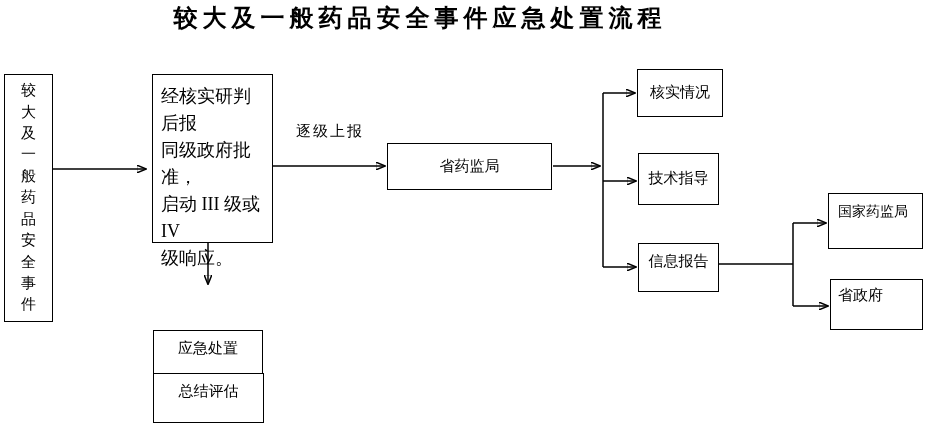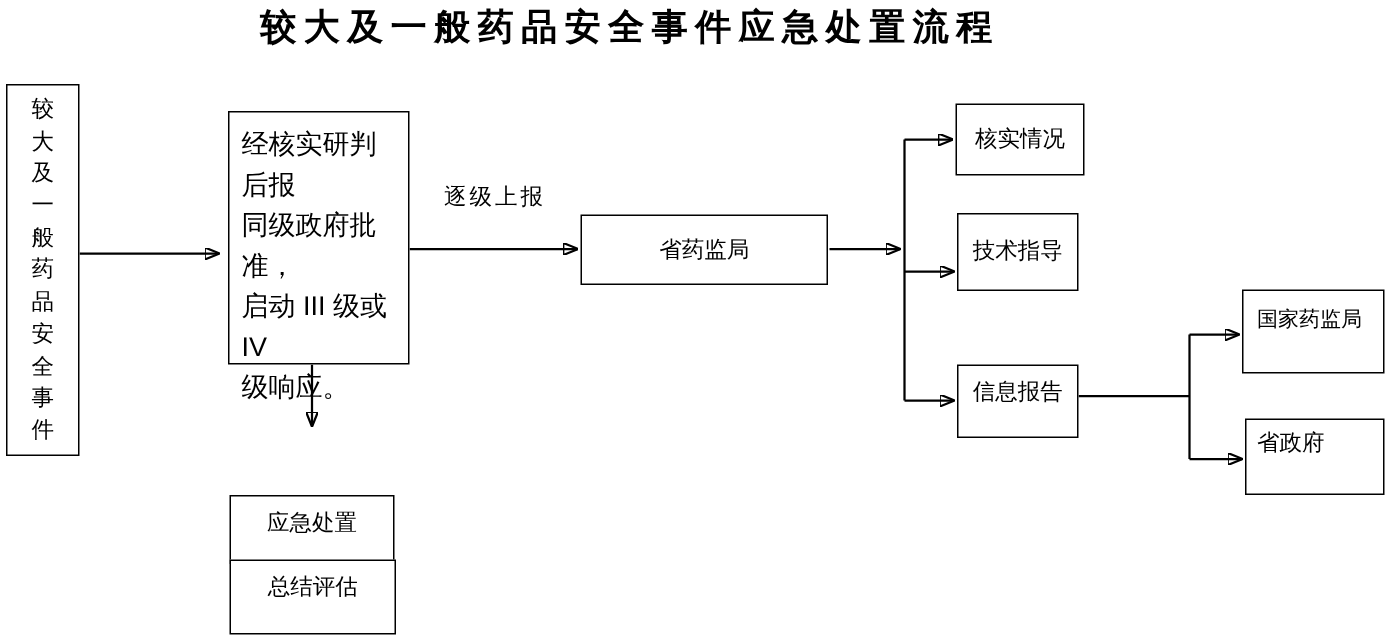--- a/index.html
+++ b/index.html
@@ -1,21 +1,21 @@
 <!DOCTYPE html>
 <html><head>
 <meta charset="utf-8">
 <style>
   html, body { margin: 0; padding: 0; background: #ffffff; }
   #canvas {
     position: relative;
     width: 926px;
     height: 429px;
     background: #ffffff;
-    font-family: Liberation Sans, sans-serif;
+    font-family: Liberation Serif, serif;
     color: #000000;
     overflow: hidden;
   }
   #title {
     position: absolute;
     left: 0; top: 2px; width: 840px;
     text-align: center;
     font-size: 24px;
     font-weight: bold;
     letter-spacing: 5px;
@@ -35,39 +35,39 @@
     border: 1.5px solid #000000;
     background: #ffffff;
     box-sizing: border-box;
     display: flex;
     align-items: center;
     justify-content: center;
     font-size: 15px;
     line-height: 1.3;
     white-space: pre-line;
   }
-  #node-incident { left: 4px; top: 56px; width: 49px; height: 248px; }
+  #node-incident { left: 4px; top: 74px; width: 49px; height: 248px; }
   #node-incident .vtext {
     width: 16px;
     word-break: break-all;
     line-height: 21.4px;
     text-align: center;
     white-space: normal;
   }
   #node-approval {
     left: 152px; top: 74px; width: 121px; height: 169px;
     align-items: flex-start; justify-content: flex-start;
     font-size: 18px;
     line-height: 27px;
     padding: 8px 4px 0 8px;
     text-align: left;
   }
   #node-provincial-bureau { left: 387px; top: 143px; width: 165px; height: 47px; }
   #node-verify   { left: 637px; top: 69px;  width: 86px; height: 48px; }
-  #node-guidance { left: 638px; top: 142px; width: 81px; height: 52px; }
+  #node-guidance { left: 638px; top: 153px; width: 81px; height: 52px; }
   #node-report   { left: 638px; top: 243px; width: 81px; height: 49px;
                    align-items: flex-start; padding-top: 8px; }
   #node-national-bureau { left: 828px; top: 193px; width: 95px; height: 56px;
                    align-items: flex-start; justify-content: flex-start;
                    padding-top: 9px; padding-left: 9px; font-size: 14px; }
   #node-provincial-gov  { left: 830px; top: 279px; width: 93px; height: 51px;
                    align-items: flex-start; justify-content: flex-start;
                    padding-top: 6px; padding-left: 7px; }
   #node-emergency { left: 153px; top: 286px; width: 110px; height: 46px;
                    align-items: flex-start; padding-top: 8px; margin-top: 44px; }

